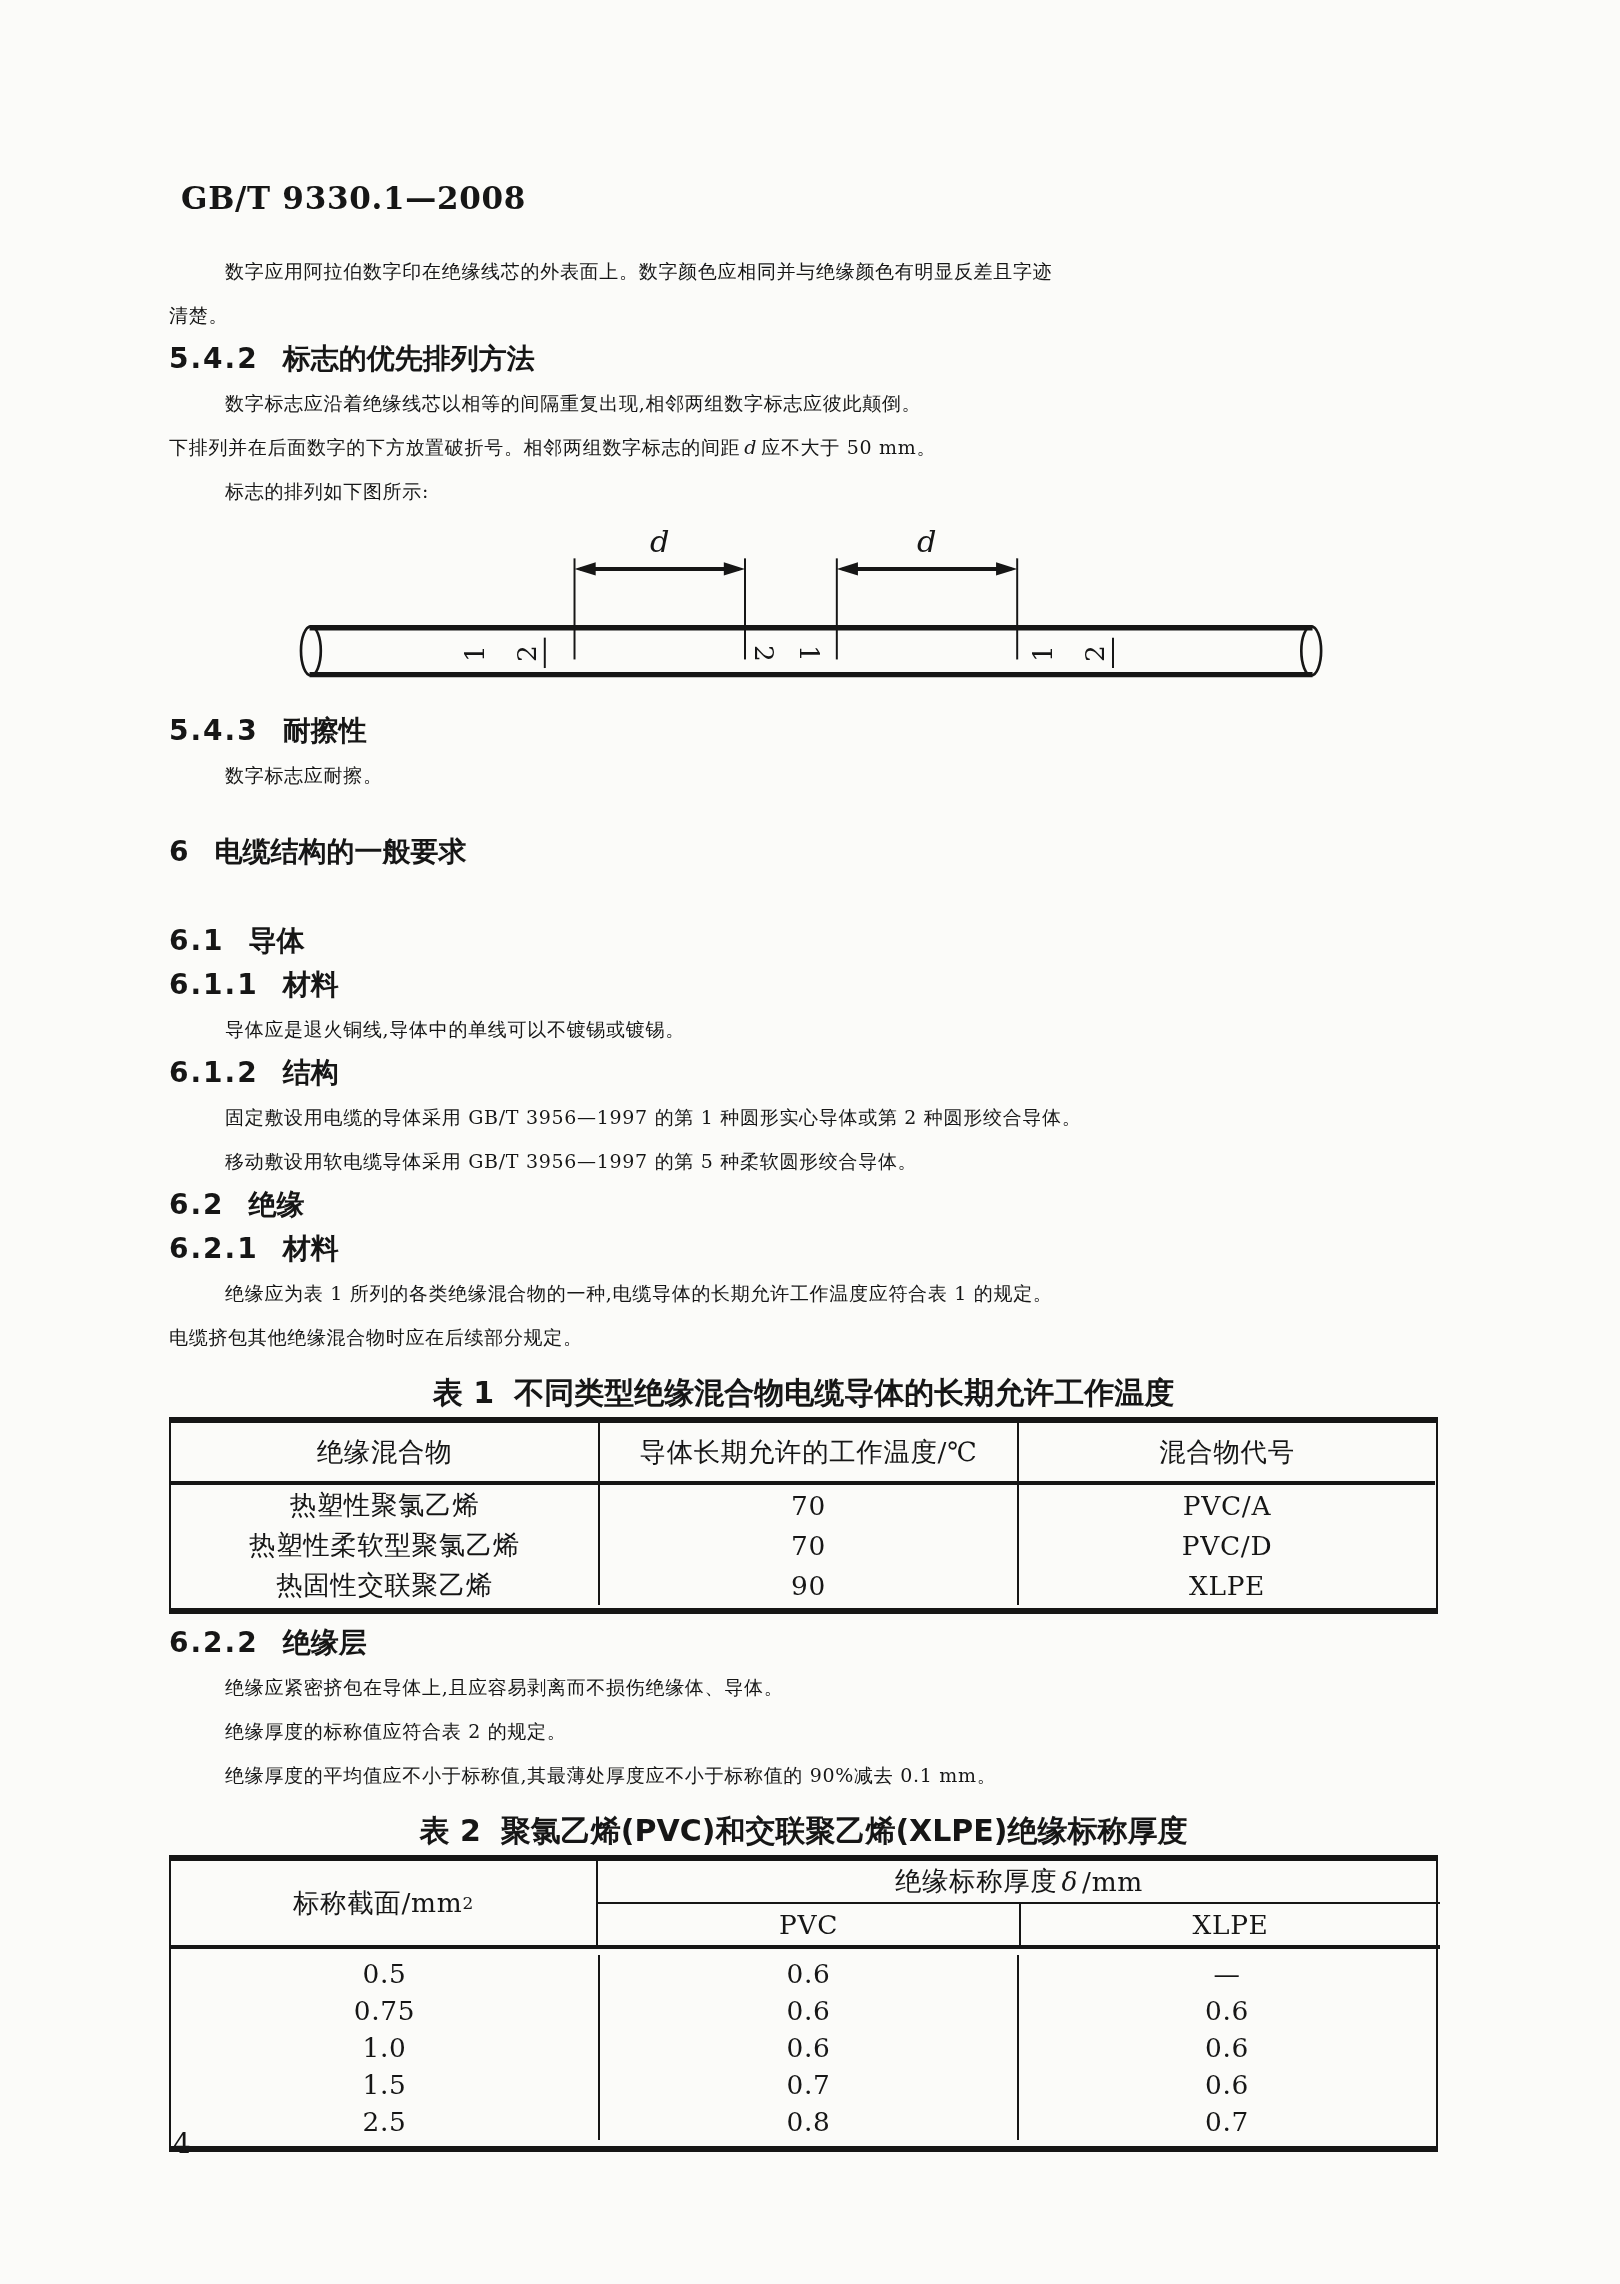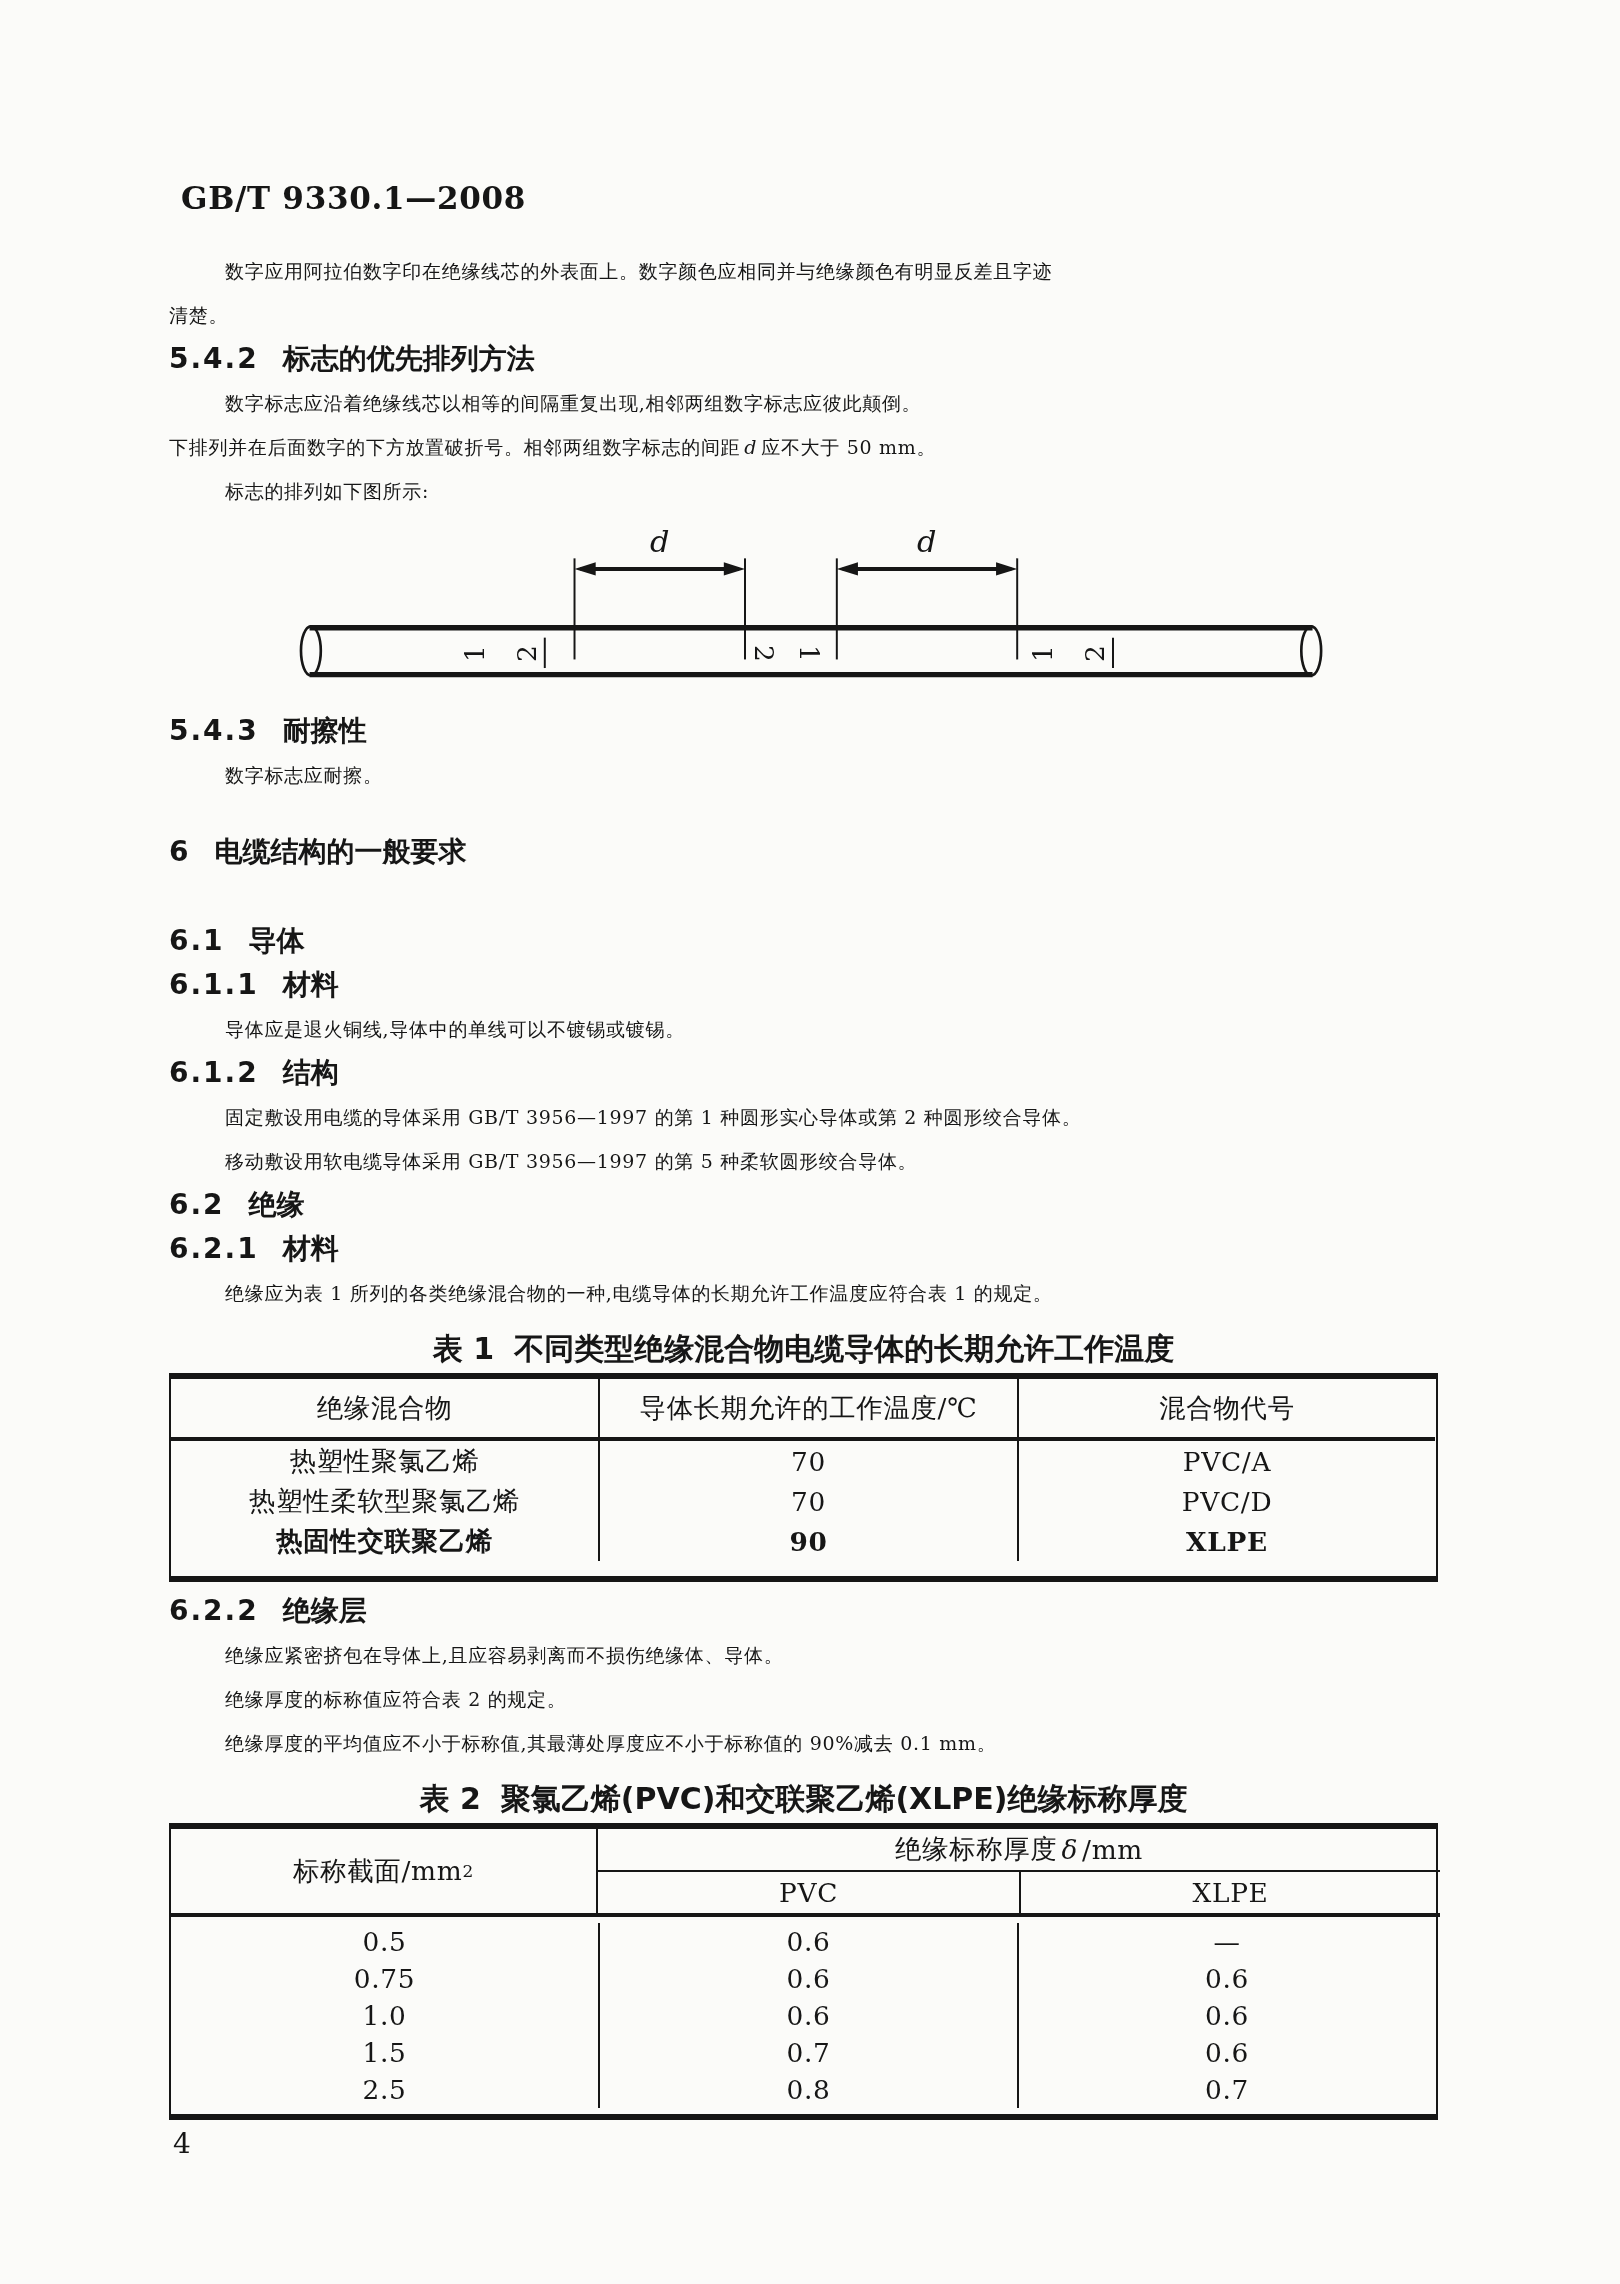--- a/index.html
+++ b/index.html
@@ -194,20 +194,21 @@
     </div>
     <div class="line indent">固定敷设用电缆的导体采用 GB/T 3956—1997 的第 1 种圆形实心导体或第 2 种圆形绞合导体。</div>
     <div class="line indent">移动敷设用软电缆导体采用 GB/T 3956—1997 的第 5 种柔软圆形绞合导体。</div>
     <div class="heading">
       <span class="num">6.2</span><span>绝缘</span>
     </div>
     <div class="heading">
       <span class="num">6.2.1</span><span>材料</span>
     </div>
     <div class="line indent">绝缘应为表 1 所列的各类绝缘混合物的一种,电缆导体的长期允许工作温度应符合表 1 的规定。</div>
+    <div class="line">电缆挤包其他绝缘混合物时应在后续部分规定。</div>
 
     <div class="tbl-title">
       <span class="tlabel">表 1</span><span>不同类型绝缘混合物电缆导体的长期允许工作温度</span>
     </div>
 
     <div class="dtable">
       <div class="trow t1-head">
         <div class="tc">绝缘混合物</div>
         <div class="tc">导体长期允许的工作温度/℃</div>
         <div class="tc">混合物代号</div>
@@ -215,21 +216,21 @@
       <div class="trow t1-data">
         <div class="tc">热塑性聚氯乙烯</div>
         <div class="tc">70</div>
         <div class="tc">PVC/A</div>
       </div>
       <div class="trow t1-data">
         <div class="tc">热塑性柔软型聚氯乙烯</div>
         <div class="tc">70</div>
         <div class="tc">PVC/D</div>
       </div>
-      <div class="trow t1-data" style="padding-bottom:15px;font-weight:bold;">
+      <div class="trow t1-data" style="padding-bottom:3px;">
         <div class="tc">热固性交联聚乙烯</div>
         <div class="tc">90</div>
         <div class="tc">XLPE</div>
       </div>
     </div>
 
     <div class="heading" style="margin-top:6.6px;">
       <span class="num">6.2.2</span><span>绝缘层</span>
     </div>
     <div class="line indent">绝缘应紧密挤包在导体上,且应容易剥离而不损伤绝缘体、导体。</div>

